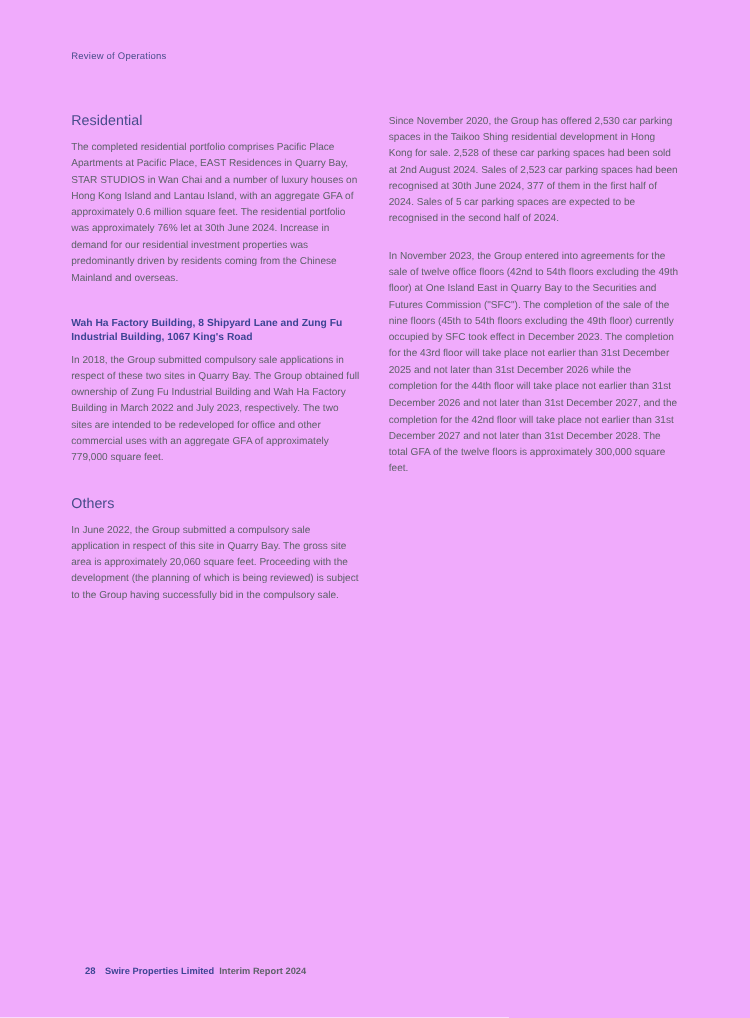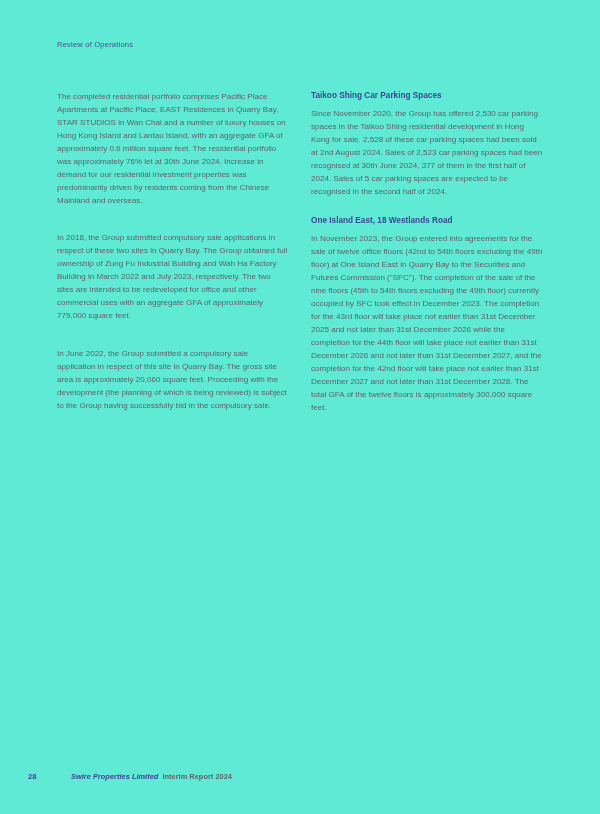--- a/index.html
+++ b/index.html
@@ -12,21 +12,21 @@
     height: 814px;
     position: relative;
     font-family: "Liberation Sans", sans-serif;
     color: #5b5e66;
     -webkit-font-smoothing: antialiased;
   }
 
   .page {
     position: absolute;
     inset: 0;
-    background: #5eead4;
+    background: #f0abfc;
   }
 
   
   .running-header {
     position: absolute;
     left: 57px;
     top: 40px;
     font-size: 7.6px;
     letter-spacing: 0.18px;
     color: #4a4f8c;
@@ -86,70 +86,71 @@
     top: 772px;
     display: flex;
     align-items: baseline;
     gap: 0;
     font-size: 7.4px;
   }
   .footer .page-no {
     color: #3d4594;
     font-weight: 700;
     font-size: 7.6px;
-    width: 43px;
+    width: 16px;
     display: inline-block;
+    margin-left: 40px;
   }
   .footer .company {
     color: #3d4594;
     font-weight: 700;
     letter-spacing: 0.03px;
-    font-style: italic;
   }
   .footer .report {
     color: #5f626b;
     font-weight: 700;
     margin-left: 4px;
     letter-spacing: 0.03px;
   }
 </style>
 </head>
 <body>
 
 <div class="page">
 
   <div class="running-header">Review of Operations</div>
 
   <div class="columns">
 
     <div class="col">
 
       <div class="block">
+        <h2 class="section-title">Residential</h2>
         <p class="body-text">The completed residential portfolio comprises Pacific Place Apartments at Pacific Place, EAST Residences in Quarry Bay, STAR STUDIOS in Wan Chai and a number of luxury houses on Hong Kong Island and Lantau Island, with an aggregate GFA of approximately 0.6 million square feet. The residential portfolio was approximately 76% let at 30th June 2024. Increase in demand for our residential investment properties was predominantly driven by residents coming from the Chinese Mainland and overseas.</p>
       </div>
 
       <div class="block gap-lg">
+        <h3 class="sub-title">Wah Ha Factory Building, 8 Shipyard Lane and Zung Fu Industrial Building, 1067 King's Road</h3>
         <p class="body-text">In 2018, the Group submitted compulsory sale applications in respect of these two sites in Quarry Bay. The Group obtained full ownership of Zung Fu Industrial Building and Wah Ha Factory Building in March 2022 and July 2023, respectively. The two sites are intended to be redeveloped for office and other commercial uses with an aggregate GFA of approximately 779,000 square feet.</p>
       </div>
 
       <div class="block gap-lg">
+        <h2 class="section-title">Others</h2>
         <p class="body-text">In June 2022, the Group submitted a compulsory sale application in respect of this site in Quarry Bay. The gross site area is approximately 20,060 square feet. Proceeding with the development (the planning of which is being reviewed) is subject to the Group having successfully bid in the compulsory sale.</p>
       </div>
 
     </div>
 
     <div class="col">
 
       <div class="block">
-        <h3 class="sub-title">Taikoo Shing Car Parking Spaces</h3>
         <p class="body-text">Since November 2020, the Group has offered 2,530 car parking spaces in the Taikoo Shing residential development in Hong Kong for sale. 2,528 of these car parking spaces had been sold at 2nd August 2024. Sales of 2,523 car parking spaces had been recognised at 30th June 2024, 377 of them in the first half of 2024. Sales of 5 car parking spaces are expected to be recognised in the second half of 2024.</p>
       </div>
 
       <div class="block">
-        <h3 class="sub-title">One Island East, 18 Westlands Road</h3>
         <p class="body-text">In November 2023, the Group entered into agreements for the sale of twelve office floors (42nd to 54th floors excluding the 49th floor) at One Island East in Quarry Bay to the Securities and Futures Commission ("SFC"). The completion of the sale of the nine floors (45th to 54th floors excluding the 49th floor) currently occupied by SFC took effect in December 2023. The completion for the 43rd floor will take place not earlier than 31st December 2025 and not later than 31st December 2026 while the completion for the 44th floor will take place not earlier than 31st December 2026 and not later than 31st December 2027, and the completion for the 42nd floor will take place not earlier than 31st December 2027 and not later than 31st December 2028. The total GFA of the twelve floors is approximately 300,000 square feet.</p>
       </div>
 
     </div>
 
   </div>
 
   <div class="footer">
     <span class="page-no">28</span>
     <span class="company">Swire Properties Limited</span>

